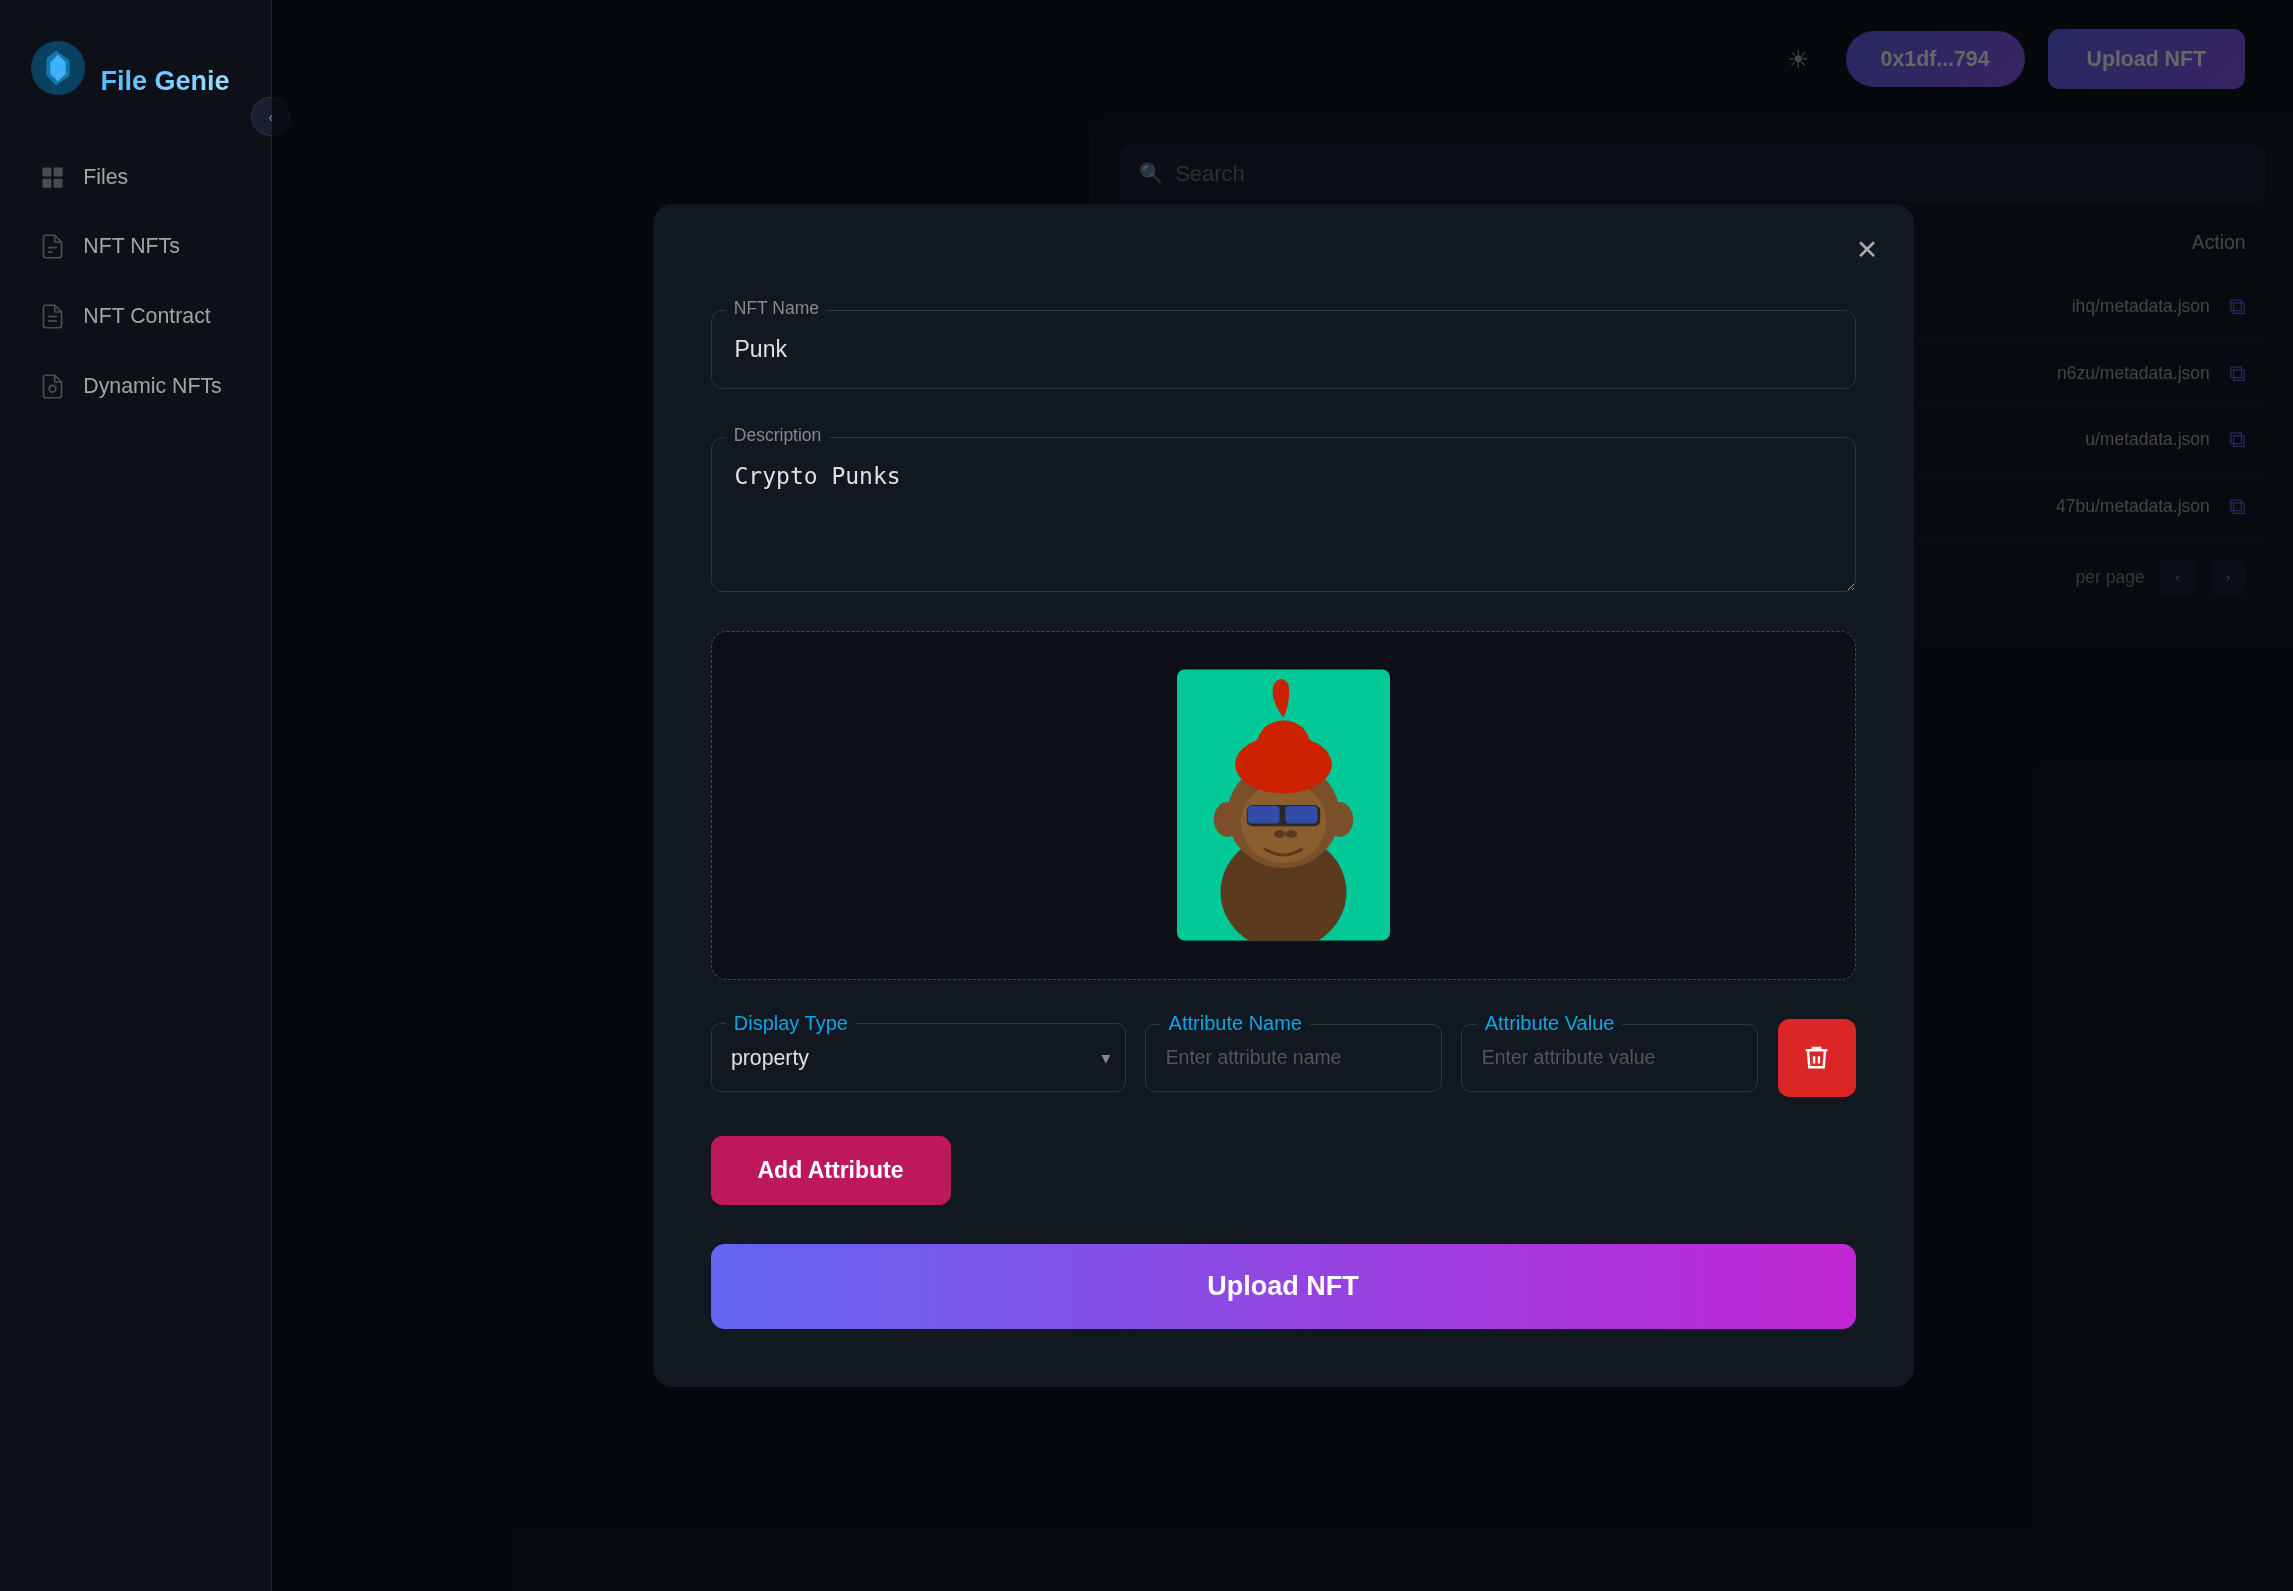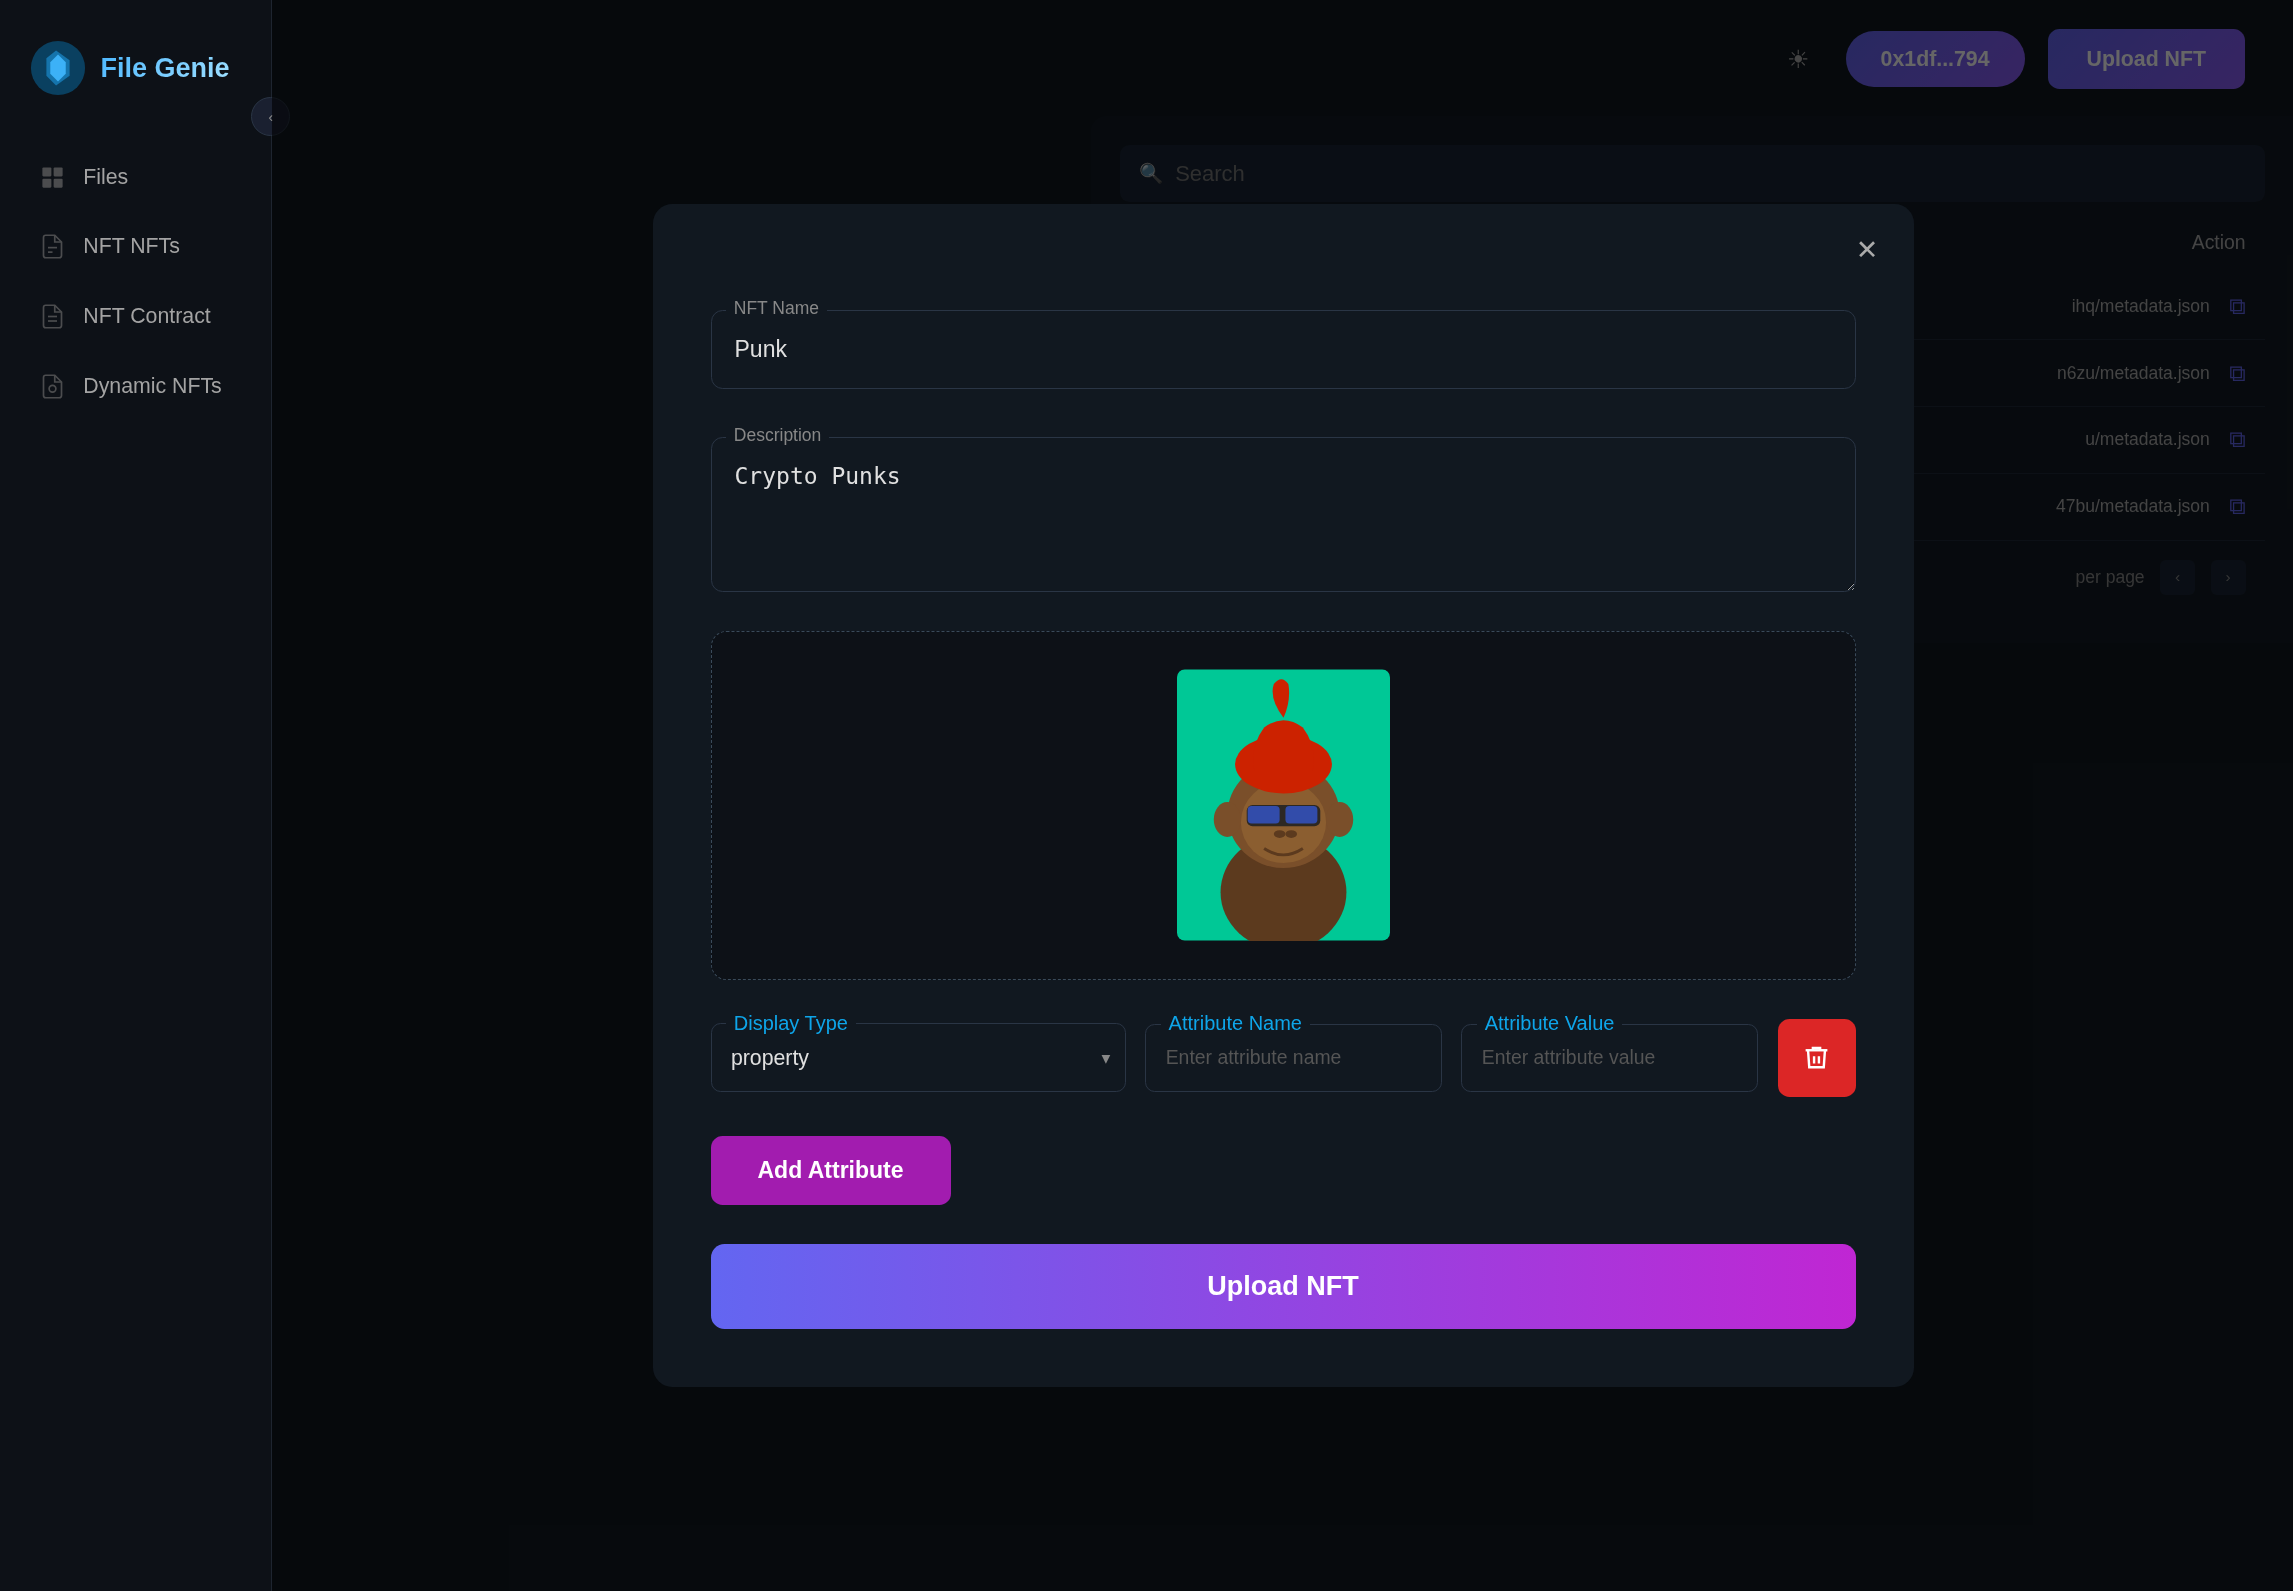--- a/index.html
+++ b/index.html
@@ -23,21 +23,21 @@
       display: flex;
       flex-direction: column;
       padding: 0;
       position: relative;
       z-index: 10;
     }
 
     .logo-area {
       padding: 39px 29px 49px;
       display: flex;
-      align-items: center;
+      align-items: flex-end;
       gap: 13.6px;
     }
 
     .logo-icon {
       width: 58px;
       height: 58px;
     }
 
     .logo-text {
       font-size: 27px;
@@ -399,21 +399,21 @@
       color: #fff;
       font-size: 27px;
       cursor: pointer;
       display: flex;
       align-items: center;
       justify-content: center;
       flex-shrink: 0;
     }
 
     .add-attr-btn {
-      background: #a21caf;
+      background: #be185d;
       border: none;
       border-radius: 11.6px;
       padding: 21.3px 47px;
       color: #fff;
       font-size: 23px;
       font-weight: 600;
       cursor: pointer;
       margin-bottom: 39px;
     }
 

